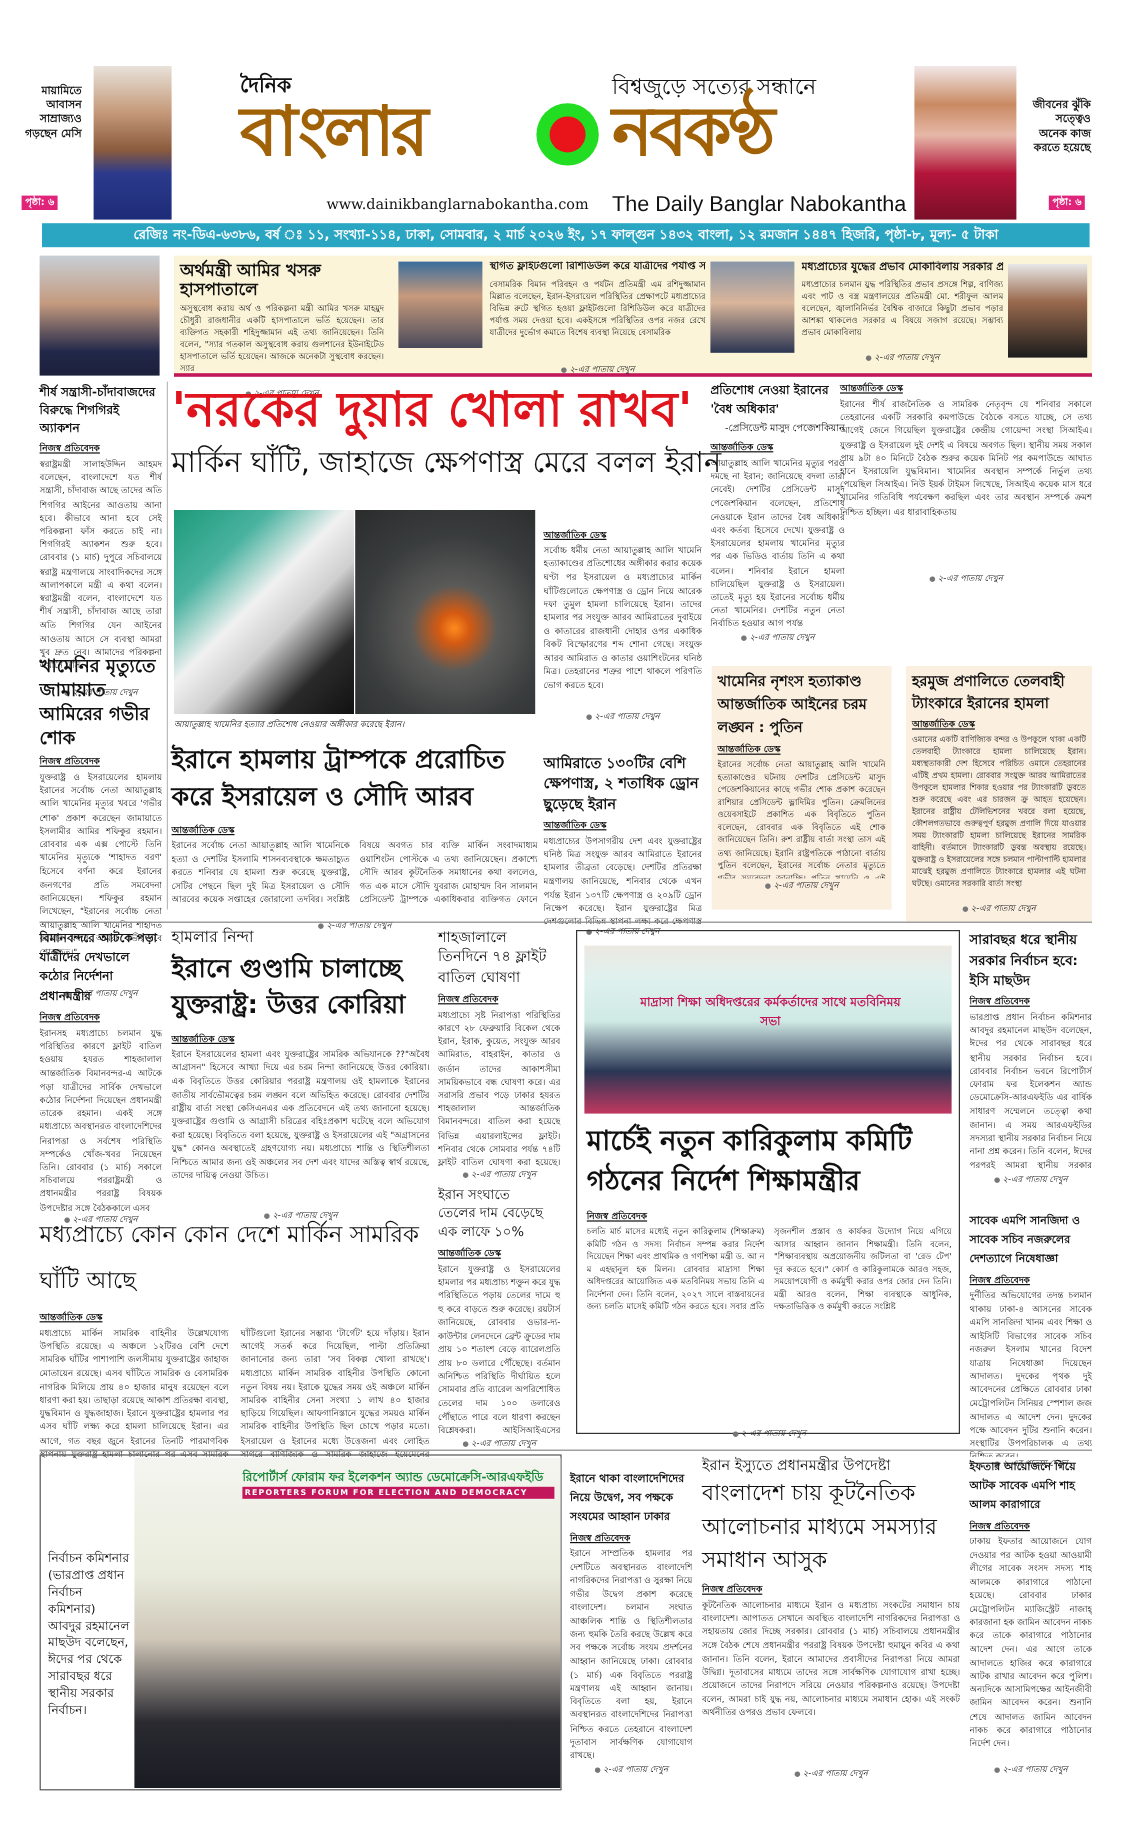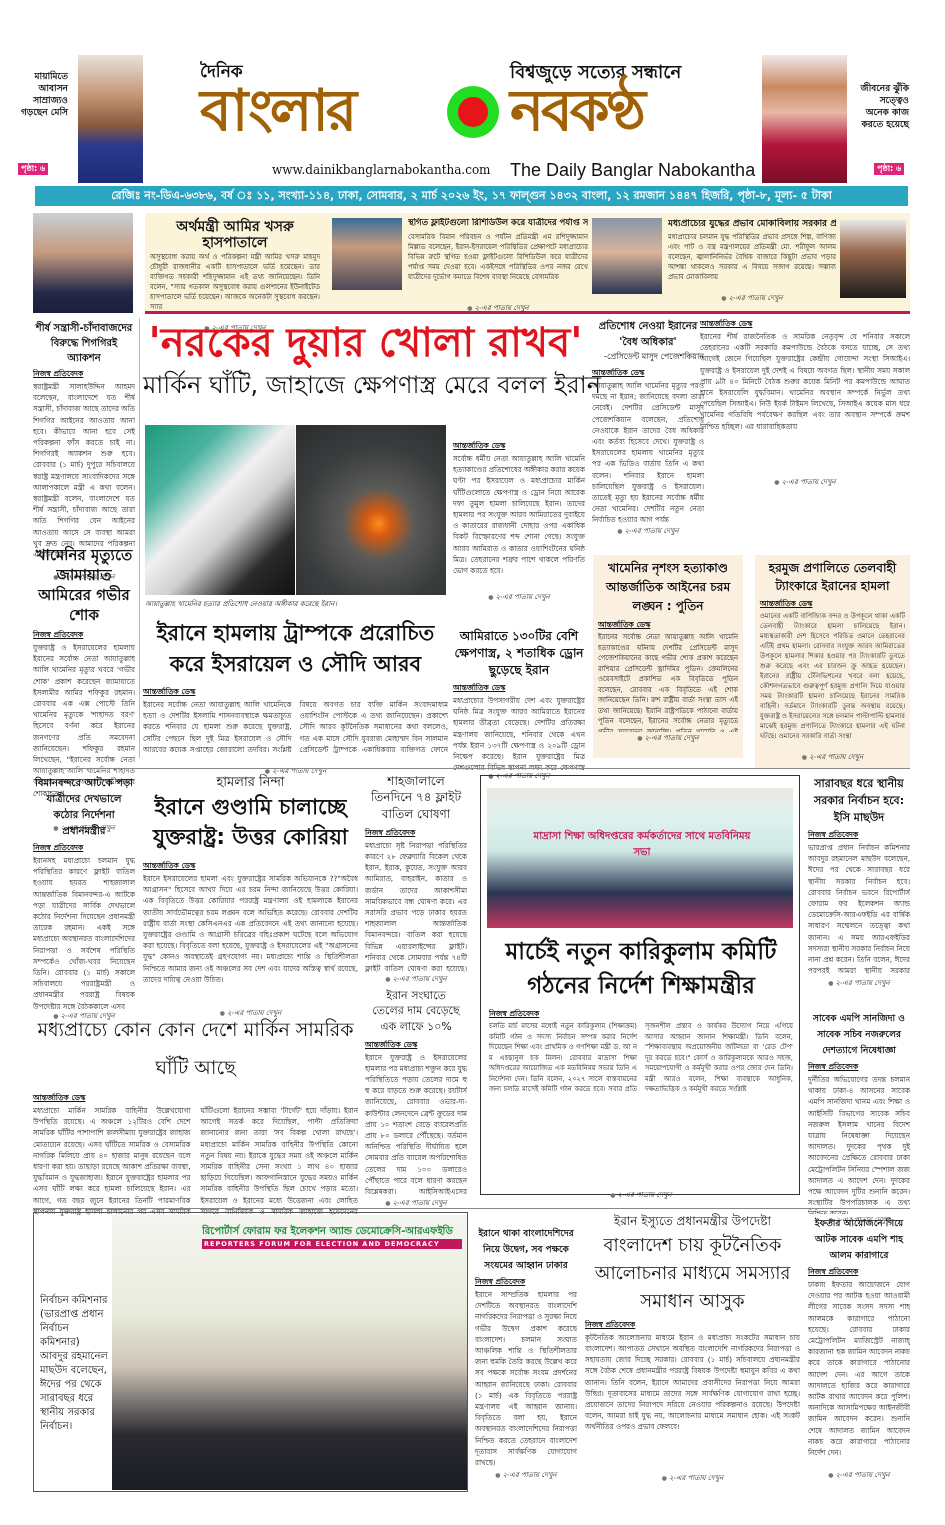--- a/index.html
+++ b/index.html
@@ -1,20 +1,20 @@
 <!DOCTYPE html>
 <html><head>
 <meta charset="utf-8">
 <style>
 *{box-sizing:border-box;margin:0;padding:0}
 html,body{width:945px;height:1525px;background:#fff;overflow:hidden}
 body{position:relative;font-family:"DejaVu Sans",sans-serif;color:#111}
 .abs{position:absolute}
 .serif{font-family:"DejaVu Serif",serif}
-.hl{font-family:"DejaVu Sans",sans-serif;font-weight:bold;text-align:center;line-height:1.15;color:#111}
+.hl{font-family:"DejaVu Sans",sans-serif;font-weight:bold;text-align:left;line-height:1.15;color:#111}
 .body{font-size:7.2px;line-height:11.2px;text-align:justify;color:#222;overflow:hidden}
 .desk{font-size:7.5px;font-weight:bold;text-decoration:underline;margin-bottom:1px;display:block;color:#111}
 .more{font-size:7px;text-align:center;font-style:italic;color:#222;display:block}
 .more:before{content:"● ";font-size:6px;color:#777}
 .photo{background:#999;overflow:hidden}
 .vrule{position:absolute;width:1px;background:#444}
 .hrule{position:absolute;height:1px;background:#444}
 
 .mast-title{font-family:"DejaVu Sans",sans-serif;font-weight:700;font-size:57px;letter-spacing:-3px;color:#a16207;line-height:1}
 .dateline{background:#2aa6c3;color:#fff;font-size:11px;font-weight:bold;text-align:center;line-height:20px}
@@ -30,21 +30,21 @@
 
   <div class="abs photo" style="left:78px;top:55px;width:65px;height:128px;background:linear-gradient(180deg,#e8e2da 0,#c59a7a 30%,#8a5a3c 55%,#2b3a8c 70%,#1d2b78 100%)"></div>
   <div class="abs teaser" style="left:8px;top:70px;width:60px">মায়ামিতে আবাসন সাম্রাজ্যও গড়ছেন মেসি</div>
   <div class="abs pg-tag" style="left:18px;top:163px">পৃষ্ঠা: ৬</div>
 
   <div class="abs serif" style="left:200px;top:58px;font-size:17px;font-weight:bold">দৈনিক</div>
   <div class="abs mast-title" style="left:200px;top:82px">বাংলার</div>
   <div class="abs" style="left:447px;top:86px;width:52px;height:52px;border-radius:50%;background:#22dd22;display:flex;align-items:center;justify-content:center">
     <div style="width:30px;height:30px;border-radius:50%;background:#e8141a"></div>
   </div>
-  <div class="abs serif" style="left:510px;top:58px;font-size:18px;font-weight:bold">বিশ্বজুড়ে সত্যের সন্ধানে</div>
+  <div class="abs serif" style="left:510px;top:58px;font-size:18px;font-weight:normal">বিশ্বজুড়ে সত্যের সন্ধানে</div>
   <div class="abs mast-title" style="left:510px;top:82px">নবকণ্ঠ</div>
   <div class="abs serif" style="left:272px;top:163px;font-size:12px">www.dainikbanglarnabokantha.com</div>
   <div class="abs" style="left:510px;top:160px;font-family:'Liberation Sans',sans-serif;font-size:18px">The Daily Banglar Nabokantha</div>
 
   <div class="abs photo" style="left:762px;top:55px;width:85px;height:128px;background:linear-gradient(180deg,#f2e8e8 0,#c98a62 25%,#e6b8a8 45%,#b3153a 70%,#7a0e28 100%)"></div>
   <div class="abs teaser" style="left:857px;top:82px;width:52px;text-align:right">জীবনের ঝুঁকি সত্ত্বেও অনেক কাজ করতে হয়েছে</div>
   <div class="abs pg-tag" style="left:874px;top:163px">পৃষ্ঠা: ৬</div>
 
   <div class="abs dateline" style="left:35px;top:186px;width:873px;height:20px">রেজিঃ নং-ডিএ-৬৩৮৬, বর্ষ ঃ ১১, সংখ্যা-১১৪, ঢাকা, সোমবার, ২ মার্চ ২০২৬ ইং, ১৭ ফাল্গুন ১৪৩২ বাংলা, ১২ রমজান ১৪৪৭ হিজরি, পৃষ্ঠা-৮, মূল্য- ৫ টাকা</div>
 </div>

